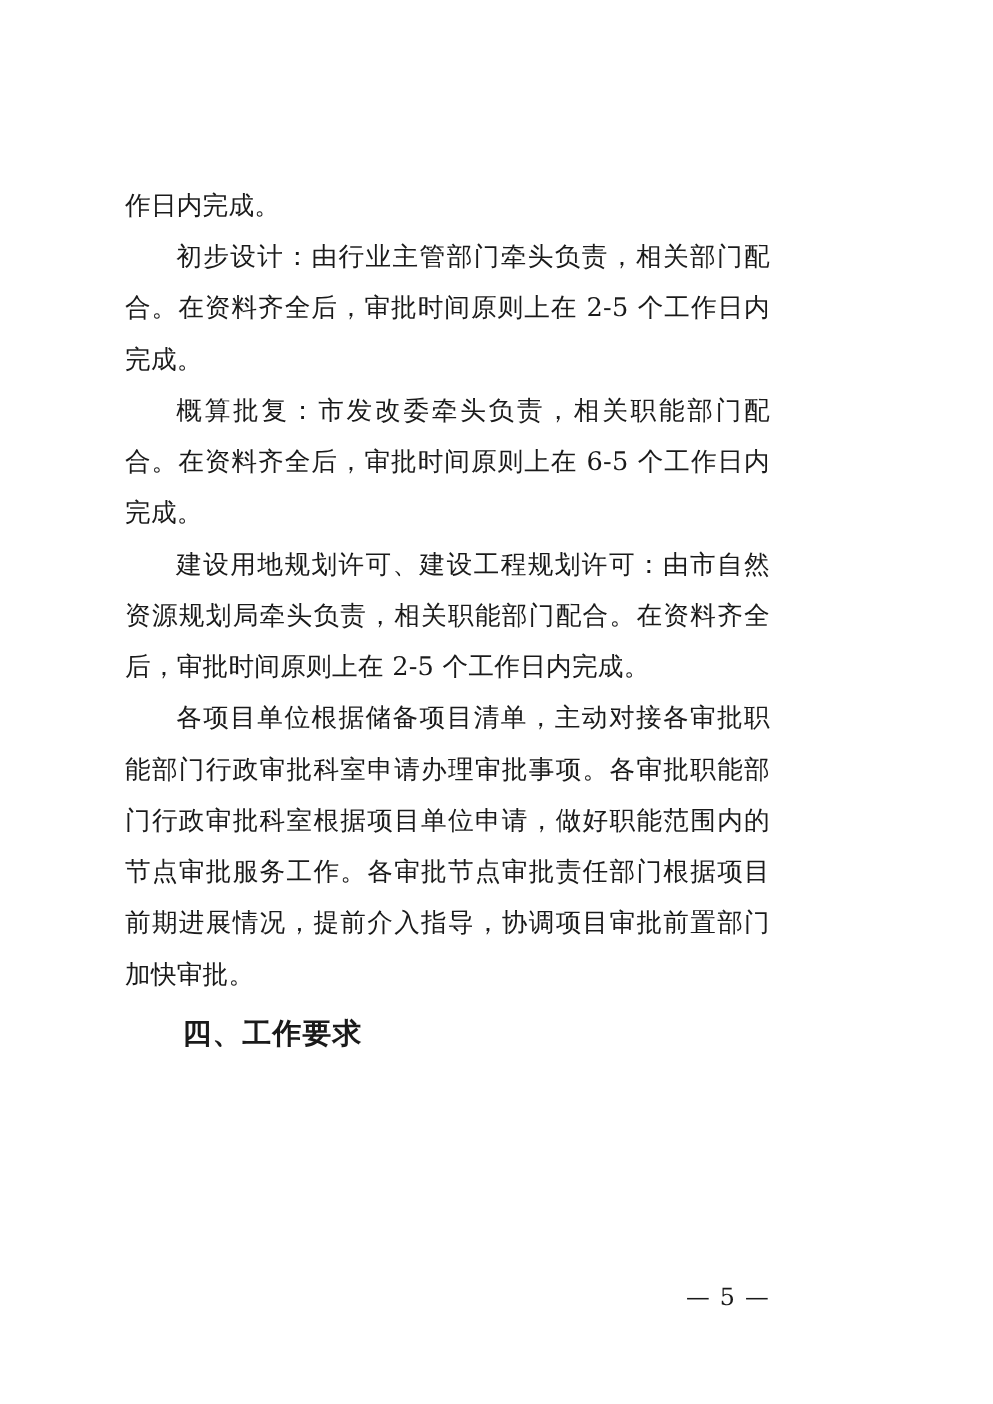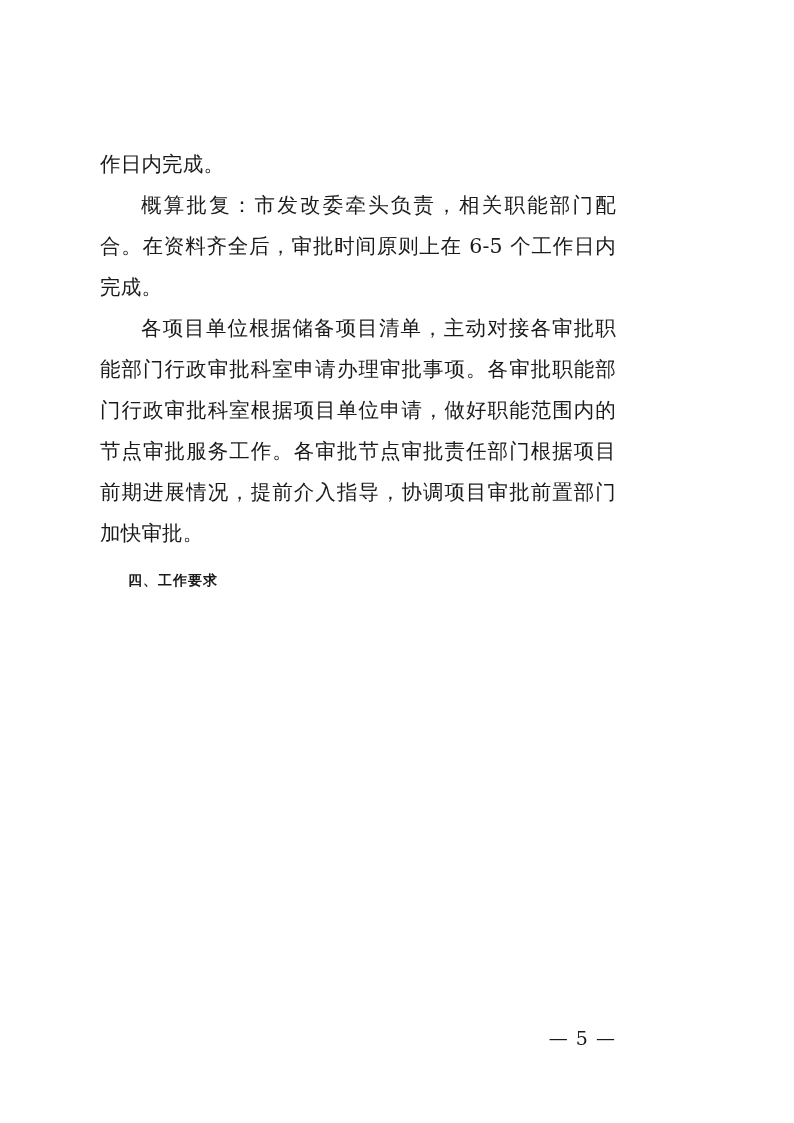--- a/index.html
+++ b/index.html
@@ -33,21 +33,21 @@
     margin: 0;
     text-indent: 2em;
   }
   .para.cont {
     text-indent: 0;
   }
   .heading {
     margin: 6px 0 0 0;
     text-indent: 2em;
     font-weight: bold;
-    font-size: 14px;
+    font-size: 23px;
     line-height: 41px;
     font-family: Liberation Sans, sans-serif;
     letter-spacing: 1px;
   }
   .bold-run {
     font-weight: bold;
     font-family: "DejaVu Sans", "Liberation Sans", sans-serif;
   }
   .footer {
     position: absolute;
@@ -60,23 +60,25 @@
   }
 </style>
 </head>
 <body>
 
 <div class="page">
   <div class="doc-body">
 
     <p class="para cont">作日内完成。</p>
 
+    <p class="para">初步设计：由行业主管部门牵头负责，相关部门配合。在资料齐全后，审批时间原则上在 2-5 个工作日内完成。</p>
 
     <p class="para">概算批复：市发改委牵头负责，相关职能部门配合。在资料齐全后，审批时间原则上在 6-5 个工作日内完成。</p>
 
+    <p class="para">建设用地规划许可、建设工程规划许可：由市自然资源规划局牵头负责，相关职能部门配合。在资料齐全后，审批时间原则上在 2-5 个工作日内完成。</p>
 
 
     <p class="para">各项目单位根据储备项目清单，主动对接各审批职能部门行政审批科室申请办理审批事项。各审批职能部门行政审批科室根据项目单位申请，做好职能范围内的节点审批服务工作。各审批节点审批责任部门根据项目前期进展情况，提前介入指导，协调项目审批前置部门加快审批。</p>
 
     <p class="heading">四、工作要求</p>
 
 
   </div>
 
   <div class="footer">— 5 —</div>

